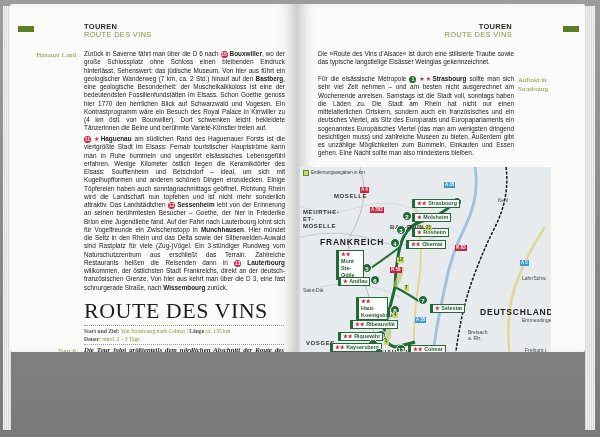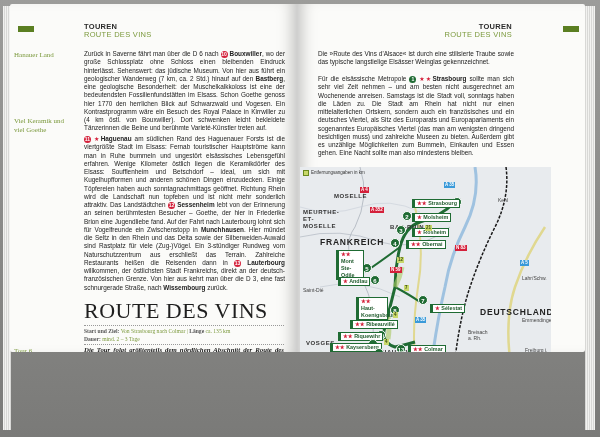--- a/index.html
+++ b/index.html
@@ -7,21 +7,21 @@
   body { position: relative; font-family: "Liberation Sans", sans-serif; }
   .book { position: absolute; left: 0; top: 0; width: 600px; height: 437px; background: linear-gradient(#9c9c9a,#7a7a78); }
   .page { position: absolute; top: 4px; height: 348px; background: #fbfbf9; overflow: hidden; }
   .page.left { left: 10px; width: 287px; box-shadow: inset -14px 0 16px -10px rgba(0,0,0,0.25); border-radius: 2px 0 0 2px; }
   .page.right { left: 297px; width: 288px; box-shadow: inset 14px 0 16px -10px rgba(0,0,0,0.25); border-radius: 0 2px 2px 0; }
   .edge-l { position:absolute; left:3px; top:6px; width:8px; height:424px; background: repeating-linear-gradient(90deg,#f2f2f0 0 1px,#d8d8d6 1px 2px); }
   .edge-r { position:absolute; left:585px; top:6px; width:10px; height:424px; background: repeating-linear-gradient(90deg,#d8d8d6 0 1px,#f2f2f0 1px 2px); }
   .green-tab { position: absolute; width: 16px; height: 6px; background: #5b7f22; }
   .hdr-title { position: absolute; font-size: 7.5px; font-weight: bold; color: #2a2a2a; letter-spacing: 0.3px; }
   .hdr-sub { position: absolute; font-size: 7.5px; color: #7c9a3e; letter-spacing: 0.3px; }
-  .margin-note { position: absolute; font-family: "Liberation Serif", serif; font-size: 7px; color: #7c9a3e; line-height: 9px; text-align: left; }
+  .margin-note { position: absolute; font-family: "Liberation Serif", serif; font-size: 7px; color: #7c9a3e; line-height: 9px; text-align: right; }
   .body-text { position: absolute; font-size: 6.4px; line-height: 8.25px; color: #222; text-align: justify; }
   .body-text b { font-weight: bold; }
   .num { display:inline-block; width:7px; height:7px; border-radius:50%; background:#d4203a; color:#fff; font-size:5px; line-height:7px; text-align:center; font-weight:bold; vertical-align: 0px; }
   .num.green { background:#1f6b33; }
   .star { color:#d4203a; font-size:6px; }
   .section-title { position: absolute; font-family: "Liberation Serif", serif; font-size: 22px; color: #1e1e1e; letter-spacing: 0.5px; }
   .info-box { position: absolute; font-family: "Liberation Serif", serif; font-size: 5.6px; line-height: 8px; color: #7c9a3e; border-top: 1px dotted #999; border-bottom: 1px dotted #999; padding: 1px 0; }
   .info-box .lbl { color:#555; font-weight:bold; }
   .intro { position: absolute; font-family: "Liberation Serif", serif; font-style: italic; font-weight: bold; font-size: 6.8px; line-height: 8.6px; color: #222; text-align: justify; }
   .page-num { position: absolute; font-size: 6.5px; color: #333; }
@@ -45,21 +45,20 @@
 <div class="book">
   <div class="edge-l"></div>
   <div class="edge-r"></div>
 
   <div class="page left">
     <div class="green-tab" style="left:8px; top:22px;"></div>
     <div class="hdr-title" style="left:74px; top:18px;">TOUREN</div>
     <div class="hdr-sub" style="left:74px; top:26px;">ROUTE DES VINS</div>
 
     <div class="margin-note" style="left:4px; top:47px; width:62px;">Hanauer Land</div>
-    <div class="margin-note" style="left:4px; top:113px; width:62px;">Viel Keramik und viel Goethe</div>
     <div class="margin-note" style="left:4px; top:343px; width:62px;">Tour 6</div>
 
     <div class="body-text" style="left:74px; top:46px; width:201px;">
       <span>Zurück in Saverne fährt man über die D 6 nach </span><span class="num">10</span> <b>Bouxwiller</b><span>, wo der große Schlossplatz ohne Schloss einen bleibenden Eindruck hinterlässt. Sehenswert: das jüdische Museum. Von hier aus führt ein geologischer Wanderweg (7 km, ca. 2 Std.) hinauf auf den </span><b>Bastberg</b><span>, eine geologische Besonderheit: der Muschelkalkkoloss ist eine der bedeutendsten Fossilienfundstätten im Elsass. Schon Goethe genoss hier 1770 den herrlichen Blick auf Schwarzwald und Vogesen. Ein Kontrastprogramm wäre ein Besuch des Royal Palace in Kirrwiller zu (4 km östl. von Bouxwiller). Dort schwenken leicht bekleidete Tänzerinnen die Beine und berühmte Varieté-Künstler treten auf.</span>
     </div>
 
     <div class="body-text" style="left:74px; top:131px; width:201px;">
       <span class="num">11</span> <span class="star">★</span><b>Haguenau</b><span> am südlichen Rand des Haguenauer Forsts ist die viertgrößte Stadt im Elsass: Fernab touristischer Hauptströme kann man in Ruhe bummeln und ungestört elsässisches Lebensgefühl erfahren. Wenige Kilometer östlich liegen die Keramikdörfer des Elsass: Soufflenheim und Betschdorf – ideal, um sich mit Kugelhupfformen und anderen schönen Dingen einzudecken. Einige Töpfereien haben auch sonntagnachmittags geöffnet. Richtung Rhein wird die Landschaft nun topfeben und ist nicht mehr sonderlich attraktiv. Das Landstädtchen </span><span class="num">12</span> <b>Sessenheim</b><span> lebt von der Erinnerung an seinen berühmtesten Besucher – Goethe, der hier in Friederike Brion eine Jugendliebe fand. Auf der Fahrt nach Lauterbourg lohnt sich für Vogelfreunde ein Zwischenstopp in </span><b>Munchhausen</b><span>. Hier mündet die Seltz in den Rhein und das Delta sowie der Silberweiden-Auwald sind Rastplatz für viele (Zug-)Vögel. Ein 3-stündiger Rundweg vom Naturschutzzentrum aus erschließt das Terrain. Zahlreiche Restaurants heißen die Reisenden dann in </span><span class="num">13</span> <b>Lauterbourg</b><span> willkommen, der östlichsten Stadt Frankreichs, direkt an der deutsch-französischen Grenze. Von hier aus kehrt man über die D 3, eine fast schnurgerade Straße, nach </span><b>Wissembourg</b><span> zurück.</span>
     </div>
 
@@ -75,20 +74,21 @@
     <div class="page-num" style="left:74px; top:414px;">34</div>
   </div>
 
   <div class="page right">
     <div class="hdr-title" style="left:180px; top:18px; width:35px; text-align:right;">TOUREN</div>
     <div class="hdr-sub" style="left:140px; top:26px; width:75px; text-align:right;">ROUTE DES VINS</div>
     <div class="green-tab" style="left:266px; top:22px;"></div>
 
     <div class="body-text" style="left:21px; top:46px; width:196px;">Die »Route des Vins d'Alsace« ist durch eine stilisierte Traube sowie das typische langstielige Elsässer Weinglas gekennzeichnet.</div>
 
+    <div class="margin-note" style="left:221px; top:72px; width:60px; text-align:left;">Auftakt in Strasbourg</div>
 
     <div class="body-text" style="left:21px; top:71px; width:196px;">
       <span>Für die elsässische Metropole </span><span class="num green">1</span> <span class="star">★★</span><b>Strasbourg</b><span> sollte man sich sehr viel Zeit nehmen – und am besten nicht ausgerechnet am Wochenende anreisen. Samstags ist die Stadt voll, sonntags haben die Läden zu. Die Stadt am Rhein hat nicht nur einen mittelalterlichen Ortskern, sondern auch ein französisches und ein deutsches Viertel, als Sitz des Europarats und Europaparlaments ein sogenanntes Europäisches Viertel (das man am wenigsten dringend besichtigen muss) und zahlreiche Museen zu bieten. Außerdem gibt es unzählige Möglichkeiten zum Bummeln, Einkaufen und Essen gehen. Eine Nacht sollte man also mindestens bleiben.</span>
     </div>
 
     <div class="map" style="left:3px; top:163px; width:251px;">
       <svg width="251" height="192" viewBox="0 0 251 192">
         <rect width="251" height="192" fill="#e8ebee"></rect>
         <path d="M60 0 Q70 30 55 60 Q40 80 60 110 Q80 140 70 192" stroke="#b8bec6" fill="none" stroke-width="1"></path>
         <path d="M0 70 Q40 60 80 75 Q120 85 150 60" stroke="#b8bec6" fill="none" stroke-width="0.8"></path>

